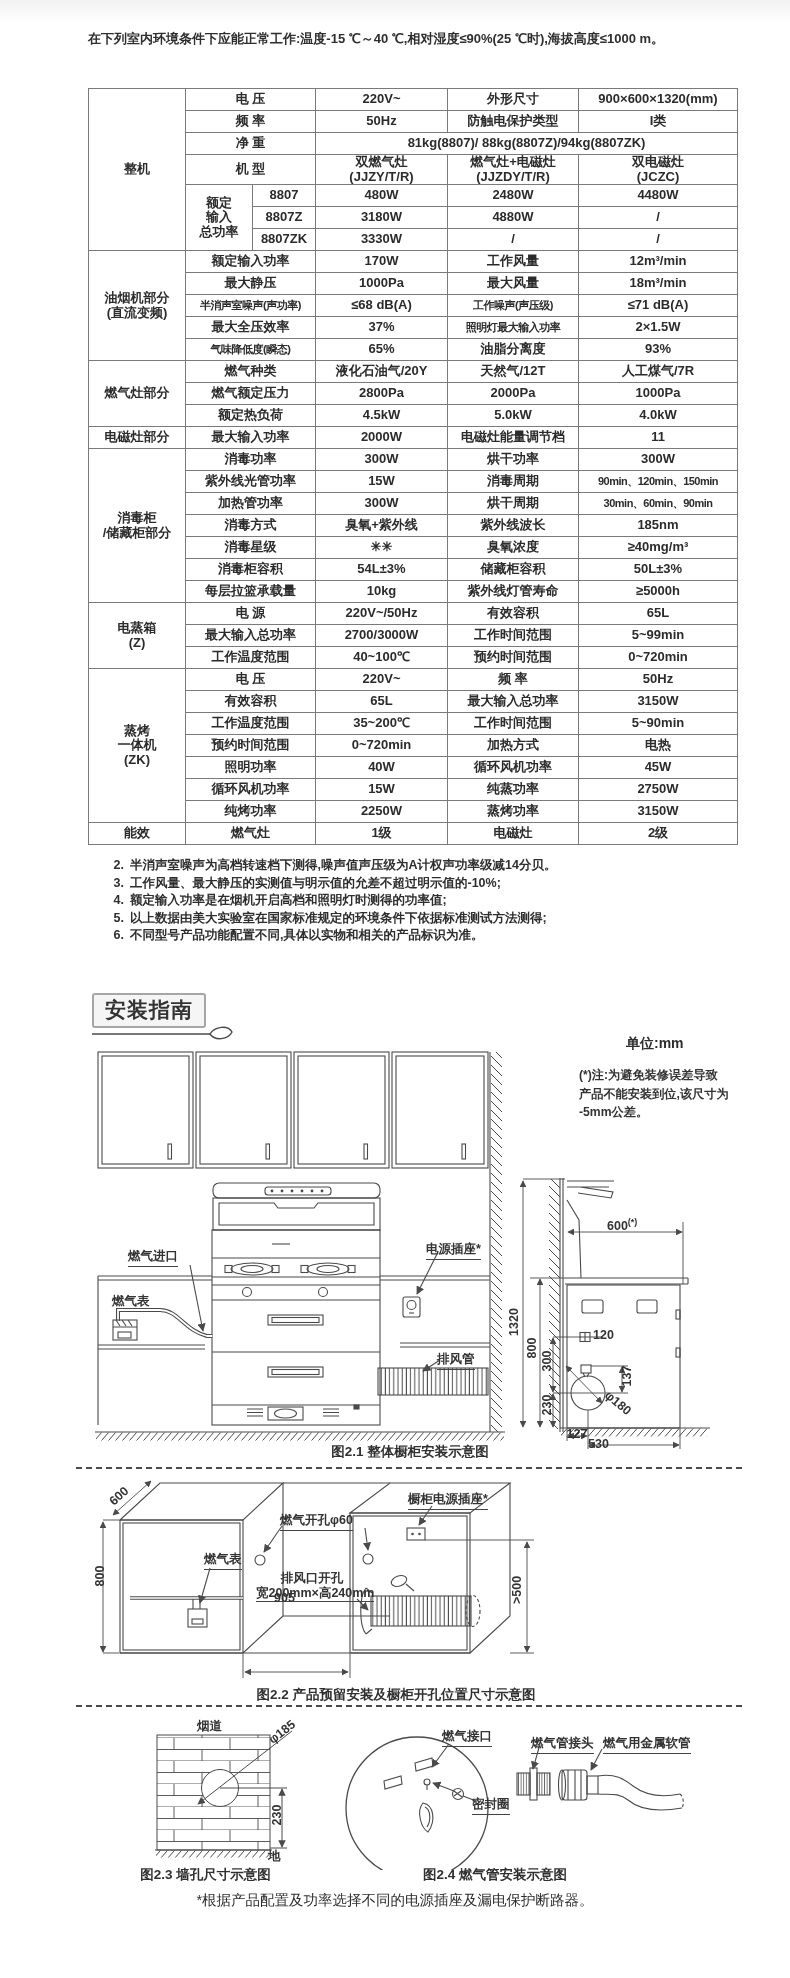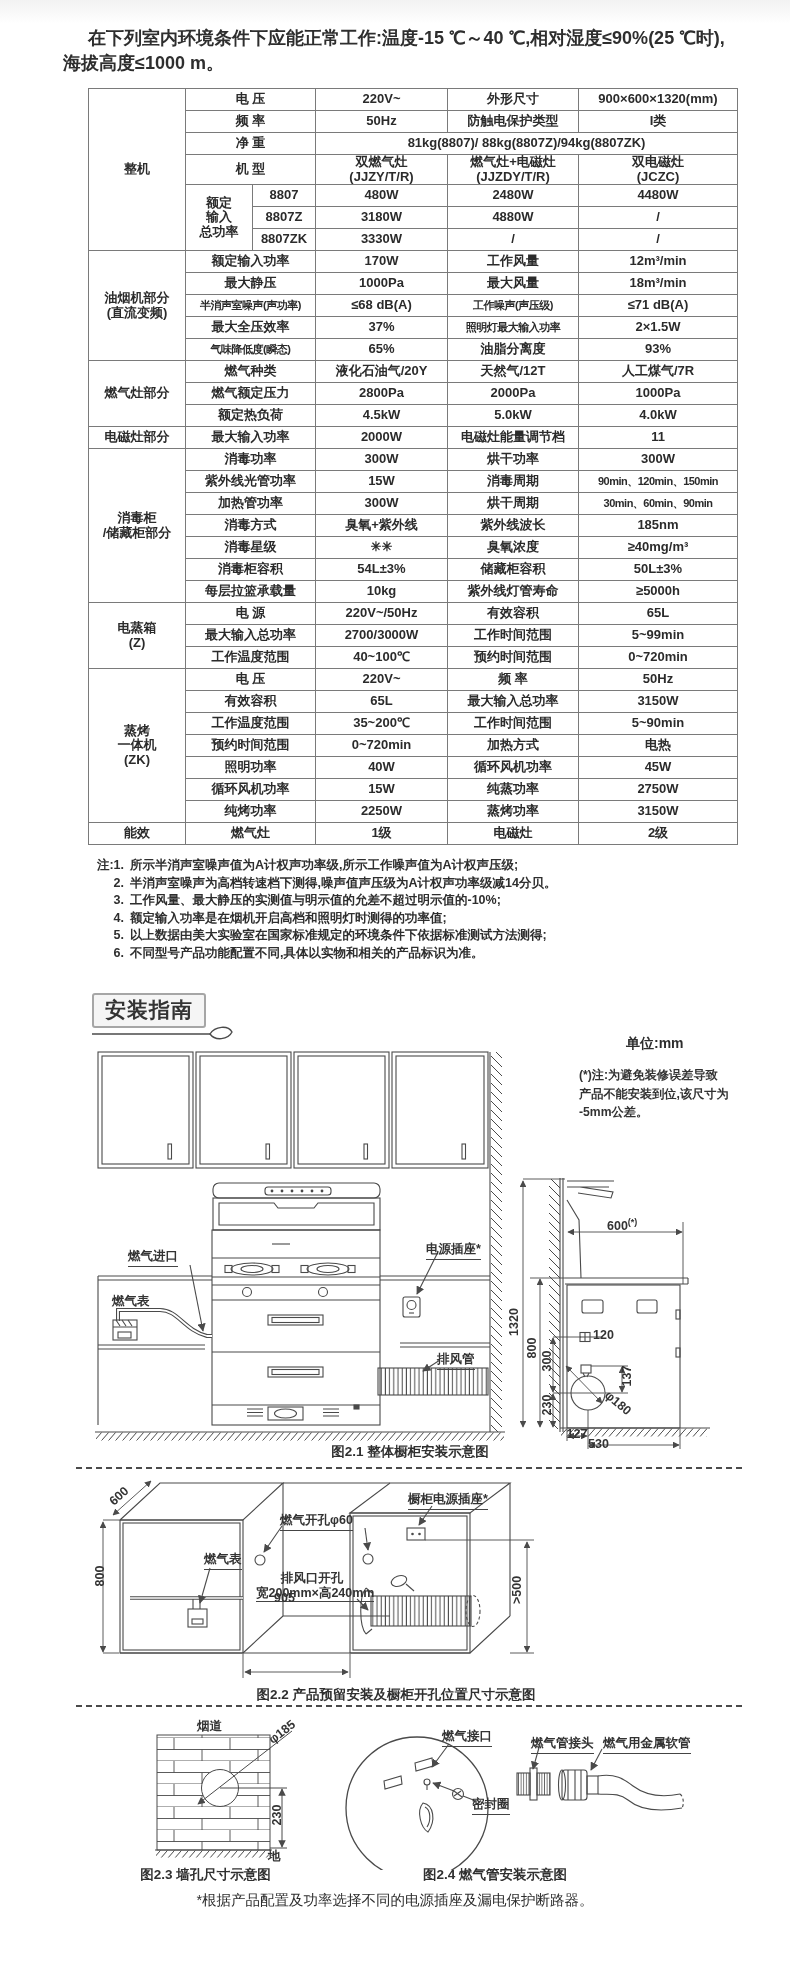--- a/index.html
+++ b/index.html
@@ -1,19 +1,19 @@
 <!DOCTYPE html>
 <html><head>
 <meta charset="utf-8">
 <style>
   *{margin:0;padding:0;box-sizing:border-box}
   body{font-family:"Liberation Sans",sans-serif;background:#fff}
   .page{position:relative;width:790px;height:1978px;overflow:hidden;color:#2d2d2d;
         background:linear-gradient(#f2f2f2,#fff 24px)}
-  .intro{position:absolute;left:63px;top:26px;width:678px;font-size:18px;line-height:25px;
+  .intro{position:absolute;left:63px;top:26px;width:678px;font-size:13px;line-height:25px;
          font-weight:700;color:#2e2e2e;text-indent:25px}
   table.spec{position:absolute;left:88px;top:88px;width:649px;border-collapse:collapse;table-layout:fixed}
   .spec td{border:1px solid #7a7a7a;text-align:center;vertical-align:middle;font-size:13px;font-weight:700;
            color:#2b2b2b;line-height:1.12;white-space:pre-line;overflow:hidden;padding:0 1px;height:22px}
   .spec tr.tall td{height:23px}
   .spec td.tight{font-size:11px;letter-spacing:-.5px}
   .notes{position:absolute;left:90px;top:857px;width:650px;font-size:12.5px;font-weight:700;color:#2e2e2e}
   .note-line{display:flex;line-height:17.6px}
   .note-no{width:40px;text-align:right;padding-right:6px;flex:none}
   .badge{position:absolute;left:92px;top:993px;width:114px;height:35px;border:2px solid #a6a6a6;border-radius:3px;
@@ -266,24 +266,20 @@
           <td colspan="2">燃气灶</td>
           <td>1级</td>
           <td>电磁灶</td>
           <td>2级</td>
         </tr>
     </tbody>
   </table>
 
   <div class="notes">
     <div class="note-line">
-        <span class="note-no">注:1.</span>
-        <span>所示半消声室噪声值为A计权声功率级,所示工作噪声值为A计权声压级;</span>
-      </div>
-    <div class="note-line">
         <span class="note-no">2.</span>
         <span>半消声室噪声为高档转速档下测得,噪声值声压级为A计权声功率级减14分贝。</span>
       </div>
     <div class="note-line">
         <span class="note-no">3.</span>
         <span>工作风量、最大静压的实测值与明示值的允差不超过明示值的-10%;</span>
       </div>
     <div class="note-line">
         <span class="note-no">4.</span>
         <span>额定输入功率是在烟机开启高档和照明灯时测得的功率值;</span>

